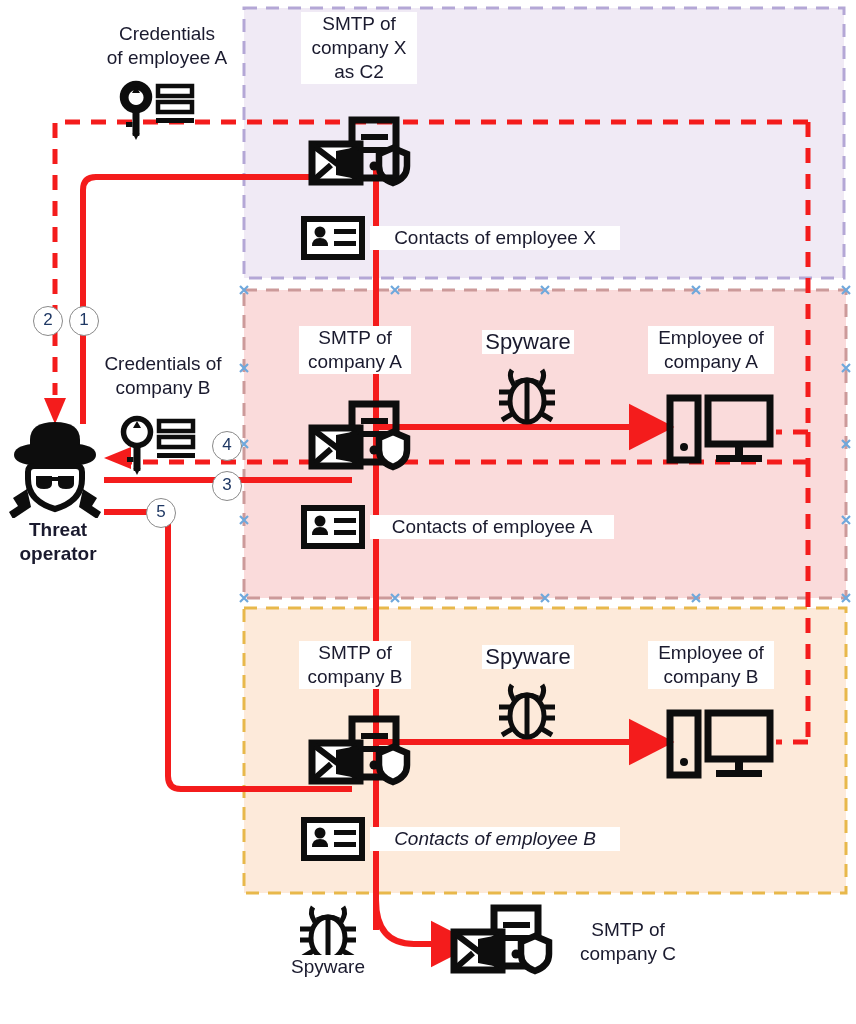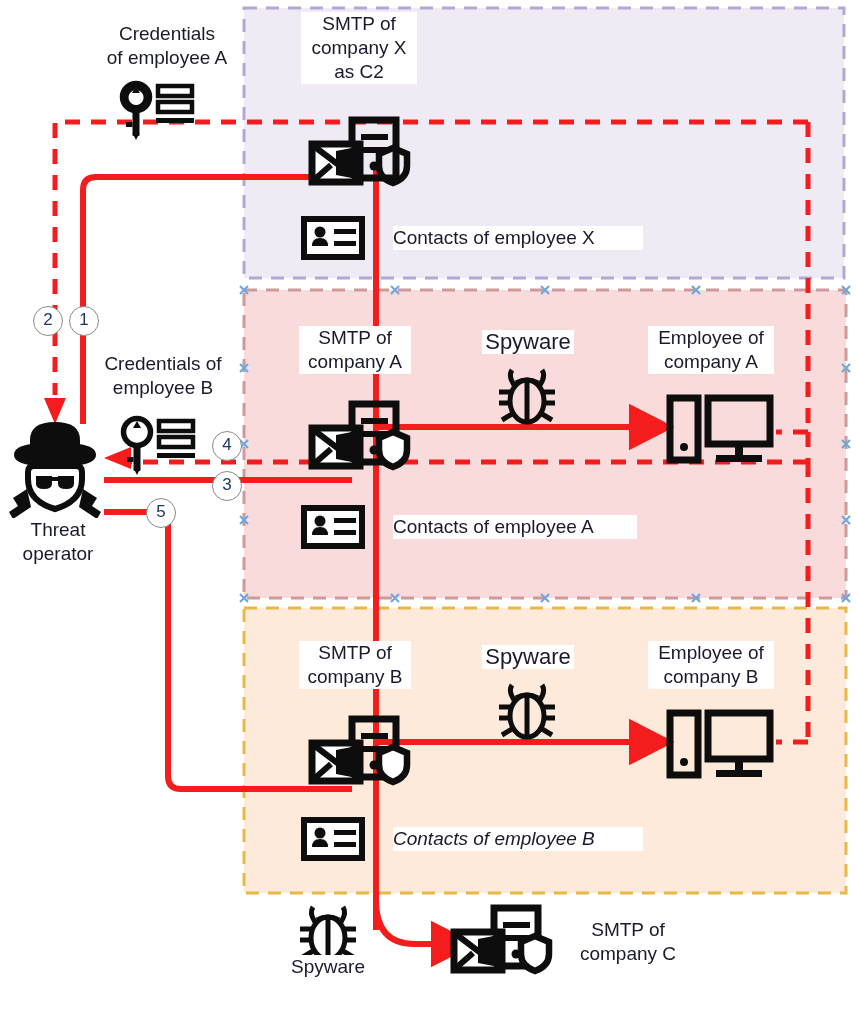--- a/index.html
+++ b/index.html
@@ -4,21 +4,21 @@
 <style>
   html,body{margin:0;padding:0;background:#ffffff;}
   body{width:856px;height:1024px;position:relative;overflow:hidden;
        font-family:"Liberation Sans","DejaVu Sans",sans-serif;}
   #stage{position:absolute;left:0;top:0;width:856px;height:1024px;}
   svg#canvas{position:absolute;left:0;top:0;width:856px;height:1024px;}
 
   .lbl{position:absolute;background:#ffffff;color:#1a1a2e;
        font-size:19px;line-height:24px;text-align:center;white-space:pre;
        letter-spacing:0px;}
-  .lbl-left{text-align:left;margin-left:23px;}
+  .lbl-left{text-align:center;}
   .numcircle{position:absolute;width:28px;height:28px;border-radius:50%;
        border:1.6px solid #8a8a8a;background:#ffffff;color:#1f3864;
        font-size:17px;line-height:25px;text-align:center;}
 </style>
 </head>
 <body>
 
 <div id="stage">
 
   <svg id="canvas" viewBox="0 0 856 1024">
@@ -265,33 +265,33 @@
   <div class="lbl" style="left:92px;top:22px;width:150px;">Credentials
 of employee A</div>
 
   <div class="lbl" style="left:301px;top:12px;width:116px;">SMTP of
 company X
 as C2</div>
 
   <div class="lbl lbl-left" style="left:370px;top:226px;width:250px;">Contacts of employee X</div>
 
   <div class="lbl" style="left:88px;top:352px;width:150px;">Credentials of
-employee B</div>
+company B</div>
 
   <div class="lbl" style="left:299px;top:326px;width:112px;">SMTP of
 company A</div>
 
   <div class="lbl" style="left:482px;top:330px;width:92px;font-size:22px;">Spyware</div>
 
   <div class="lbl" style="left:648px;top:326px;width:126px;">Employee of
 company A</div>
 
   <div class="lbl lbl-left" style="left:370px;top:515px;width:244px;">Contacts of employee A</div>
 
-  <div class="lbl" style="left:8px;top:518px;width:100px;">Threat
+  <div class="lbl" style="left:8px;top:518px;width:100px;font-weight:bold;">Threat
 operator</div>
 
   <div class="lbl" style="left:299px;top:641px;width:112px;">SMTP of
 company B</div>
 
   <div class="lbl" style="left:482px;top:645px;width:92px;font-size:22px;">Spyware</div>
 
   <div class="lbl" style="left:648px;top:641px;width:126px;">Employee of
 company B</div>
 

